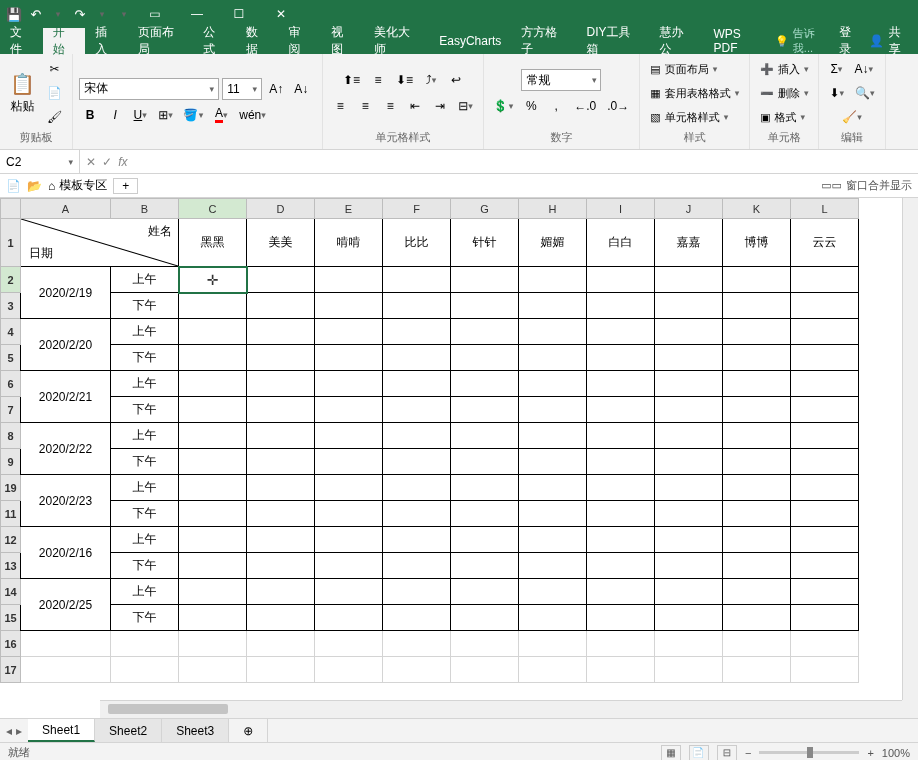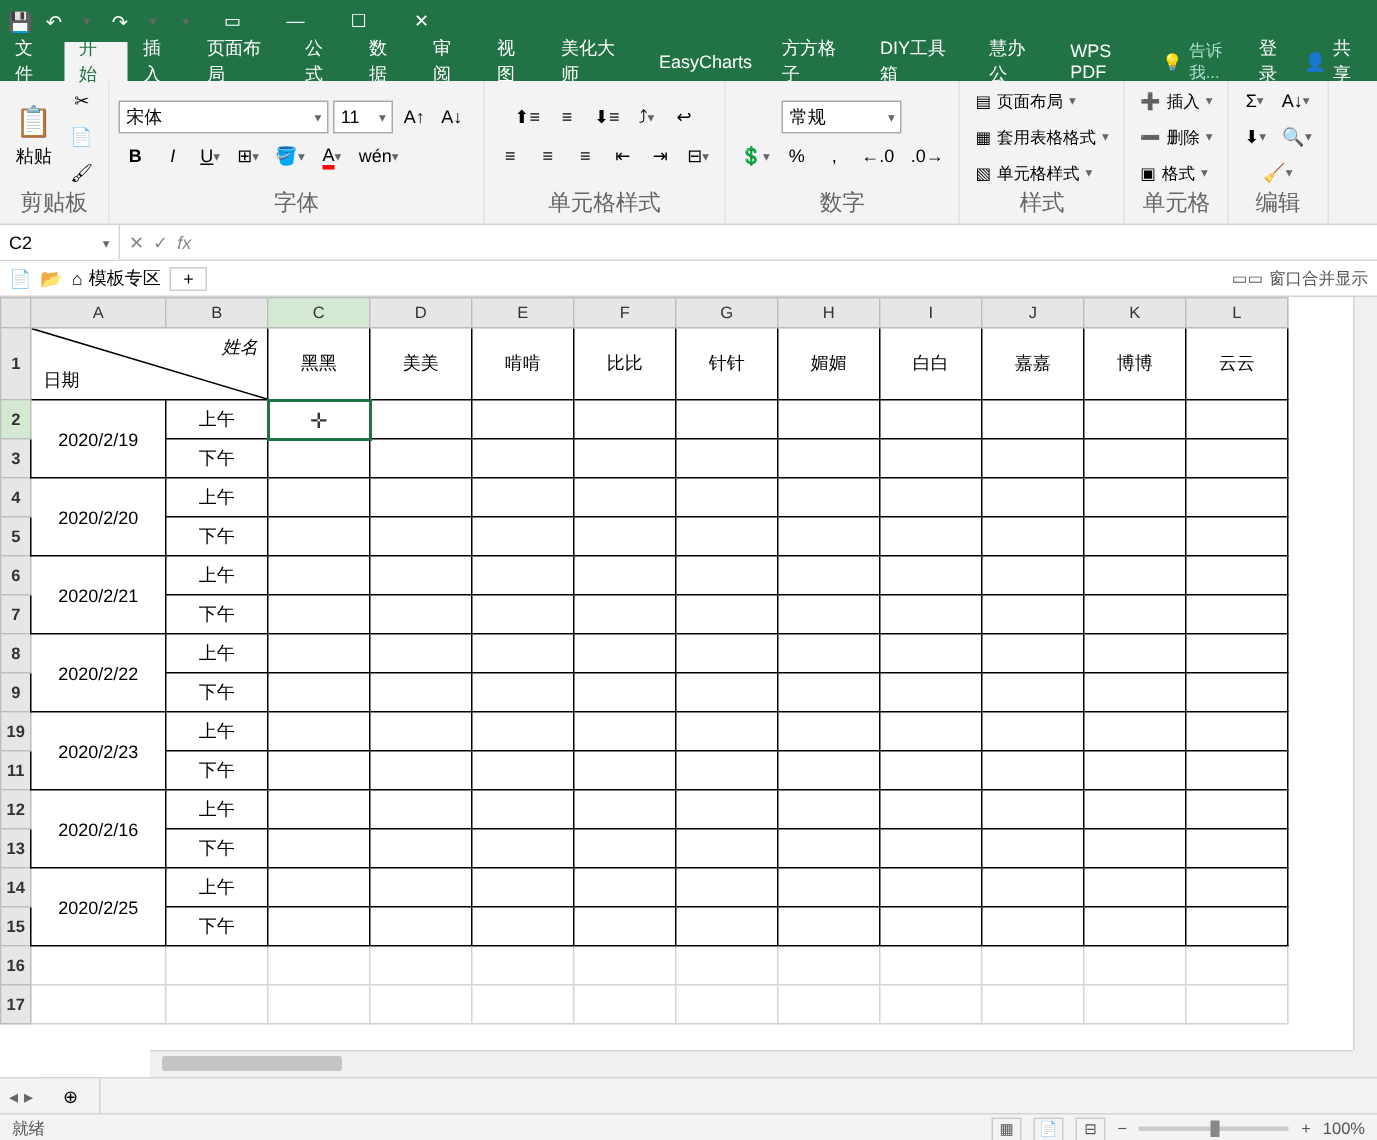--- a/index.html
+++ b/index.html
@@ -17,21 +17,21 @@
 .ribbon-tabs { background: #217346; height: 26px; display: flex; align-items: stretch; color: #fff; font-size: 12px; }
 .tab { padding: 0 10px; display: flex; align-items: center; cursor: pointer; }
 .tab.active { background: #f3f3f3; color: #217346; }
 .tabs-right { margin-left: auto; display: flex; align-items: center; padding-right: 8px; gap: 8px; }
 .tell-me { color: #adc; font-size: 11px; display: flex; align-items: center; gap: 4px; }
 
 
 .ribbon { background: #f3f3f3; height: 96px; border-bottom: 1px solid #d4d4d4; display: flex; }
 .ribbon-group { border-right: 1px solid #e2e2e2; display: flex; flex-direction: column; padding: 2px 6px; }
 .ribbon-group-content { flex: 1; display: flex; align-items: center; gap: 4px; justify-content: center; }
-.ribbon-group-label { text-align: center; font-size: 15px; color: #666; padding-bottom: 2px; }
+.ribbon-group-label { text-align: center; font-size: 11px; color: #666; padding-bottom: 2px; }
 .big-btn { display: flex; flex-direction: column; align-items: center; padding: 4px; gap: 2px; }
 .small-row { display: flex; gap: 3px; align-items: center; }
 .font-select { width: 140px; height: 22px; border: 1px solid #aaa; background: #fff; padding: 0 4px; display: flex; align-items: center; justify-content: space-between; }
 .size-select { width: 40px; height: 22px; border: 1px solid #aaa; background: #fff; padding: 0 4px; display: flex; align-items: center; justify-content: space-between; }
 .ribbon-btn { height: 22px; min-width: 22px; display: flex; align-items: center; justify-content: center; padding: 0 3px; border: 1px solid transparent; }
 .stacked { display: flex; flex-direction: column; gap: 2px; }
 .menu-item { display: flex; align-items: center; gap: 4px; height: 22px; padding: 0 4px; font-size: 11px; }
 
 
 .formula-row { height: 24px; border-bottom: 1px solid #d4d4d4; display: flex; align-items: stretch; text-align: center; }
@@ -51,21 +51,21 @@
 .col-head th { background: #e6e6e6; border: 1px solid #bdbdbd; height: 20px; font-weight: normal; font-size: 11px; color: #333; text-align: center; }
 .col-head th.selected { background: #d3e9d1; }
 .row-head { background: #e6e6e6; border: 1px solid #bdbdbd; width: 20px; font-size: 11px; color: #333; text-align: center; }
 .row-head.selected { background: #d3e9d1; }
 td.cell { border: 1px solid #000; height: 26px; font-size: 12px; text-align: center; background: #fff; padding: 2px; }
 td.cell.noborder { border: 1px solid #d4d4d4; }
 .active-cell { outline: 2px solid #217346; outline-offset: -1px; position: relative; }
 .corner { background: #e6e6e6; border: 1px solid #bdbdbd; }
 .diag-cell { position: relative; text-align: left; padding: 2px 4px !important; }
 .diag-cell .diag-line { position: absolute; top: 0; left: 0; width: 100%; height: 100%; }
-.diag-top { position: absolute; top: 4px; right: 6px; font-style: italic; }
+.diag-top { position: absolute; top: 4px; right: 6px; }
 .diag-bot { position: absolute; bottom: 4px; left: 8px; }
 .cursor-mark { position: absolute; top: 50%; left: 50%; transform: translate(-50%,-50%); font-size: 14px; color: #333; }
 .vscroll { width: 16px; background: #f0f0f0; border-left: 1px solid #d4d4d4; }
 .hscroll-row { height: 18px; display: flex; }
 .hscroll { flex: 1; background: #f0f0f0; border-top: 1px solid #d4d4d4; position: relative; }
 .hscroll-thumb { position: absolute; left: 8px; top: 3px; width: 120px; height: 10px; background: #c4c4c4; border-radius: 2px; }
 
 
 .sheet-tabs { height: 24px; display: flex; align-items: stretch; border-top: 1px solid #d4d4d4; background: #f3f3f3; }
 .sheet-nav { display: flex; align-items: center; padding: 0 6px; gap: 4px; color: #666; }
@@ -168,21 +168,20 @@
           </span>
         <span class="ribbon-btn">⊞<span class="dd">▾</span></span>
         <span class="ribbon-btn">🪣<span class="dd">▾</span></span>
         <span class="ribbon-btn">
             <span style="border-bottom:3px solid red;">A</span>
             <span class="dd">▾</span>
           </span>
         <span class="ribbon-btn">wén<span class="dd">▾</span></span>
       </div>
     </div>
-    <div class="ribbon-group-label">字体</div>
   </div>
 
   <div class="ribbon-group">
     <div class="ribbon-group-content" style="flex-direction:column;gap:4px;">
       <div class="small-row">
         <span class="ribbon-btn">⬆≡</span>
         <span class="ribbon-btn">≡</span>
         <span class="ribbon-btn">⬇≡</span>
         <span class="ribbon-btn">⤴<span class="dd">▾</span></span>
         <span class="ribbon-btn">↩</span>
@@ -567,20 +566,25 @@
     <div class="hscroll-thumb"></div>
   </div>
   <div style="width:16px;background:#f0f0f0;"></div>
 </div>
 
 <div class="sheet-tabs">
   <div class="sheet-nav">
     <span>◂</span>
     <span>▸</span>
   </div>
+  <div id="sheet-tabs-holder" style="display:flex;">
+      <div class="sheet-tab active">Sheet1</div>
+      <div class="sheet-tab">Sheet2</div>
+      <div class="sheet-tab">Sheet3</div>
+    </div>
   <span class="sheet-tab" style="background:#f3f3f3;">⊕</span>
 </div>
 
 <div class="status-bar">
   <span>就绪</span>
   <div class="status-right">
     <span class="view-btn">▦</span>
     <span class="view-btn">📄</span>
     <span class="view-btn">⊟</span>
     <span>−</span>

